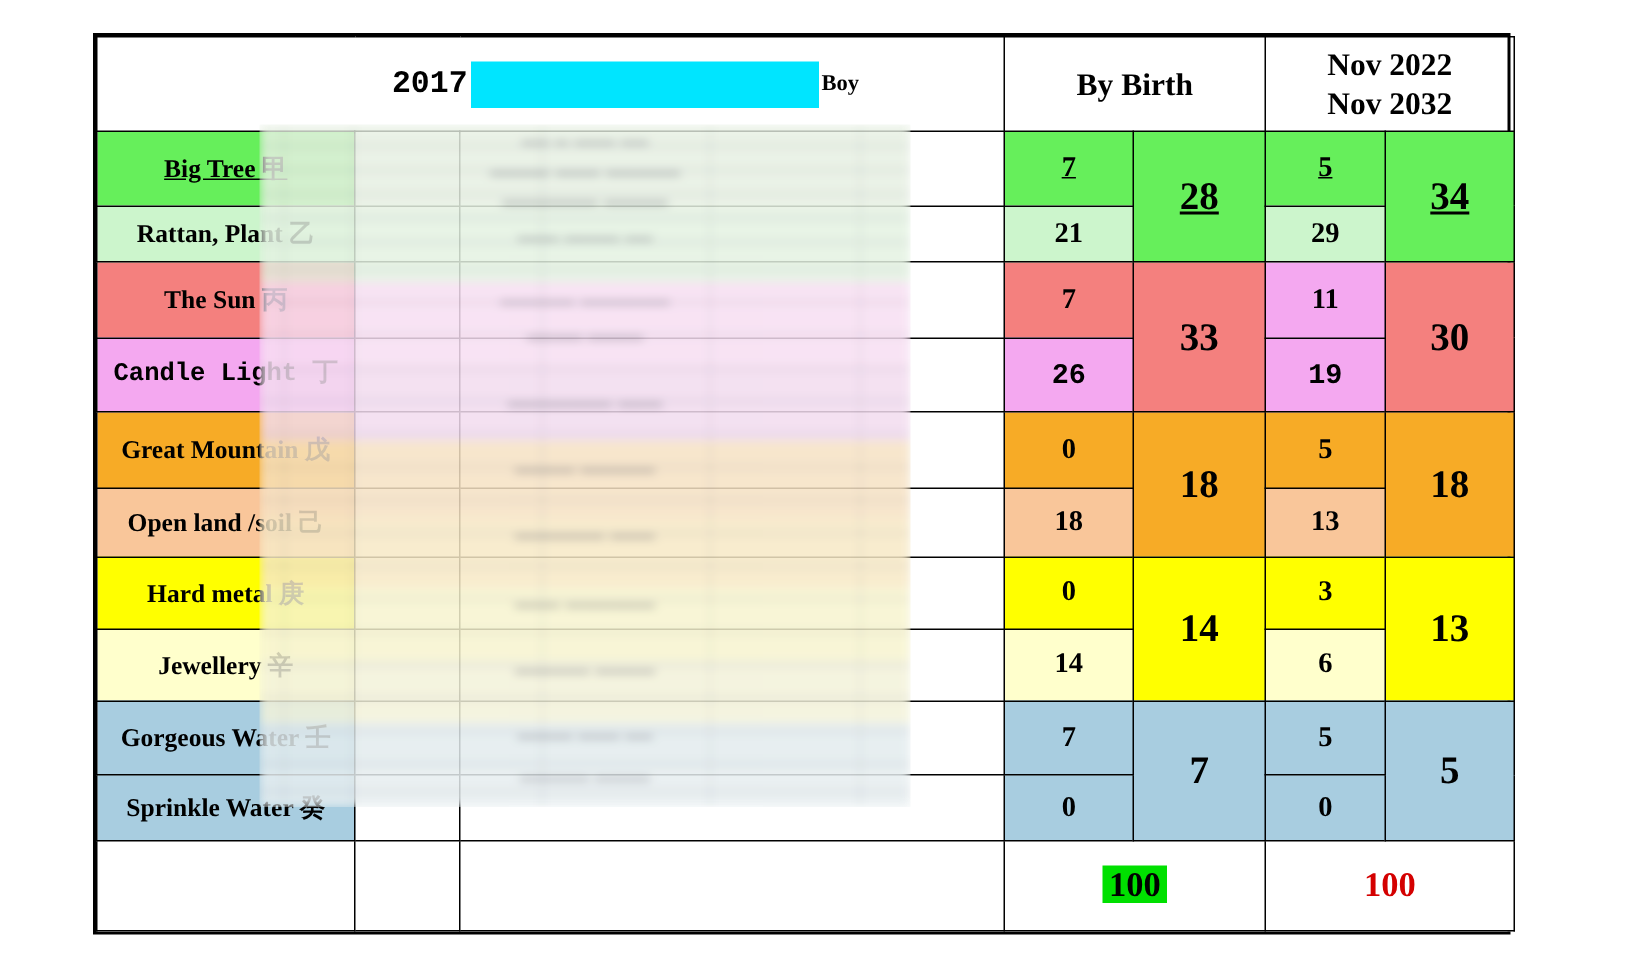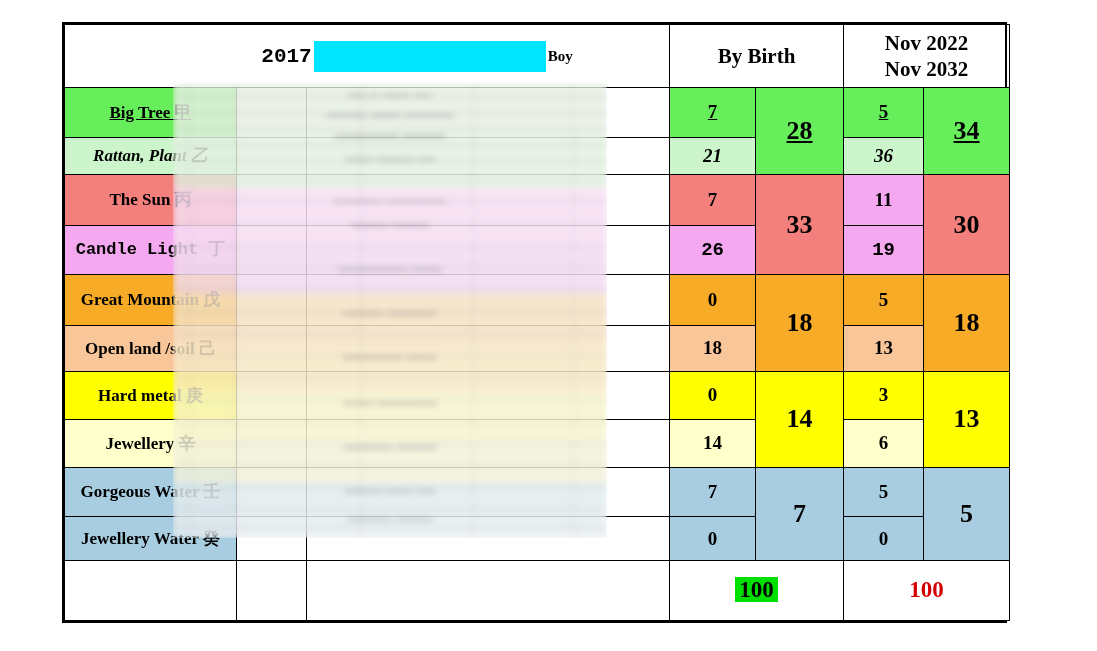--- a/index.html
+++ b/index.html
@@ -191,26 +191,26 @@
       <tr style="height:48px;text-decoration:underline;">
         <td class="label-cell bg-green">Big Tree 甲</td>
         <td class="bg-white"></td>
         <td class="bg-white"></td>
         <td class="num bg-green">7</td>
         <td class="num-big bg-green" rowspan="2">28</td>
         <td class="num bg-green">5</td>
         <td class="num-big bg-green" rowspan="2">34</td>
       </tr>
 
-      <tr style="height:36px;font-style:italic;">
+      <tr style="height:36px;">
         <td class="label-cell bg-green-lt">Rattan, Plant 乙</td>
         <td class="bg-white"></td>
         <td class="bg-white"></td>
         <td class="num bg-green-lt">21</td>
-        <td class="num bg-green-lt">36</td>
+        <td class="num bg-green-lt">29</td>
       </tr>
 
       <tr style="height:49px;">
         <td class="label-cell bg-red">The Sun  丙</td>
         <td class="bg-white"></td>
         <td class="bg-white"></td>
         <td class="num bg-red">7</td>
         <td class="num-big bg-red" rowspan="2">33</td>
         <td class="num bg-pink">11</td>
         <td class="num-big bg-red" rowspan="2">30</td>
@@ -264,21 +264,21 @@
         <td class="label-cell bg-blue">Gorgeous Water 壬</td>
         <td class="bg-white"></td>
         <td class="bg-white"></td>
         <td class="num bg-blue">7</td>
         <td class="num-big bg-blue" rowspan="2">7</td>
         <td class="num bg-blue">5</td>
         <td class="num-big bg-blue" rowspan="2">5</td>
       </tr>
 
       <tr style="height:42px;">
-        <td class="label-cell bg-blue">Jewellery Water 癸</td>
+        <td class="label-cell bg-blue">Sprinkle Water 癸</td>
         <td class="bg-white"></td>
         <td class="bg-white"></td>
         <td class="num bg-blue">0</td>
         <td class="num bg-blue">0</td>
       </tr>
 
       <tr style="height:58px;">
         <td class="bg-white"></td>
         <td class="bg-white"></td>
         <td class="bg-white"></td>

